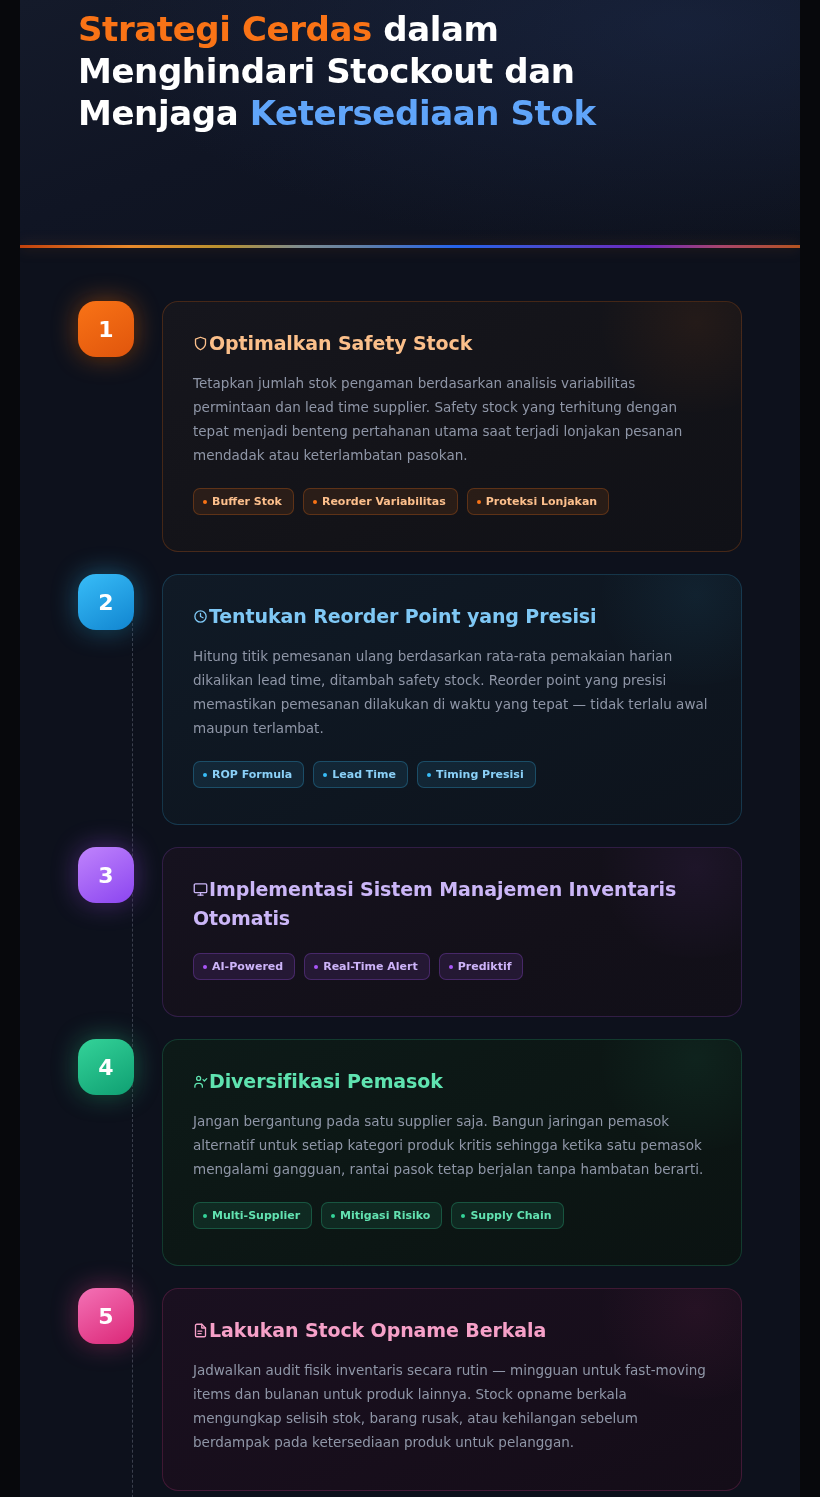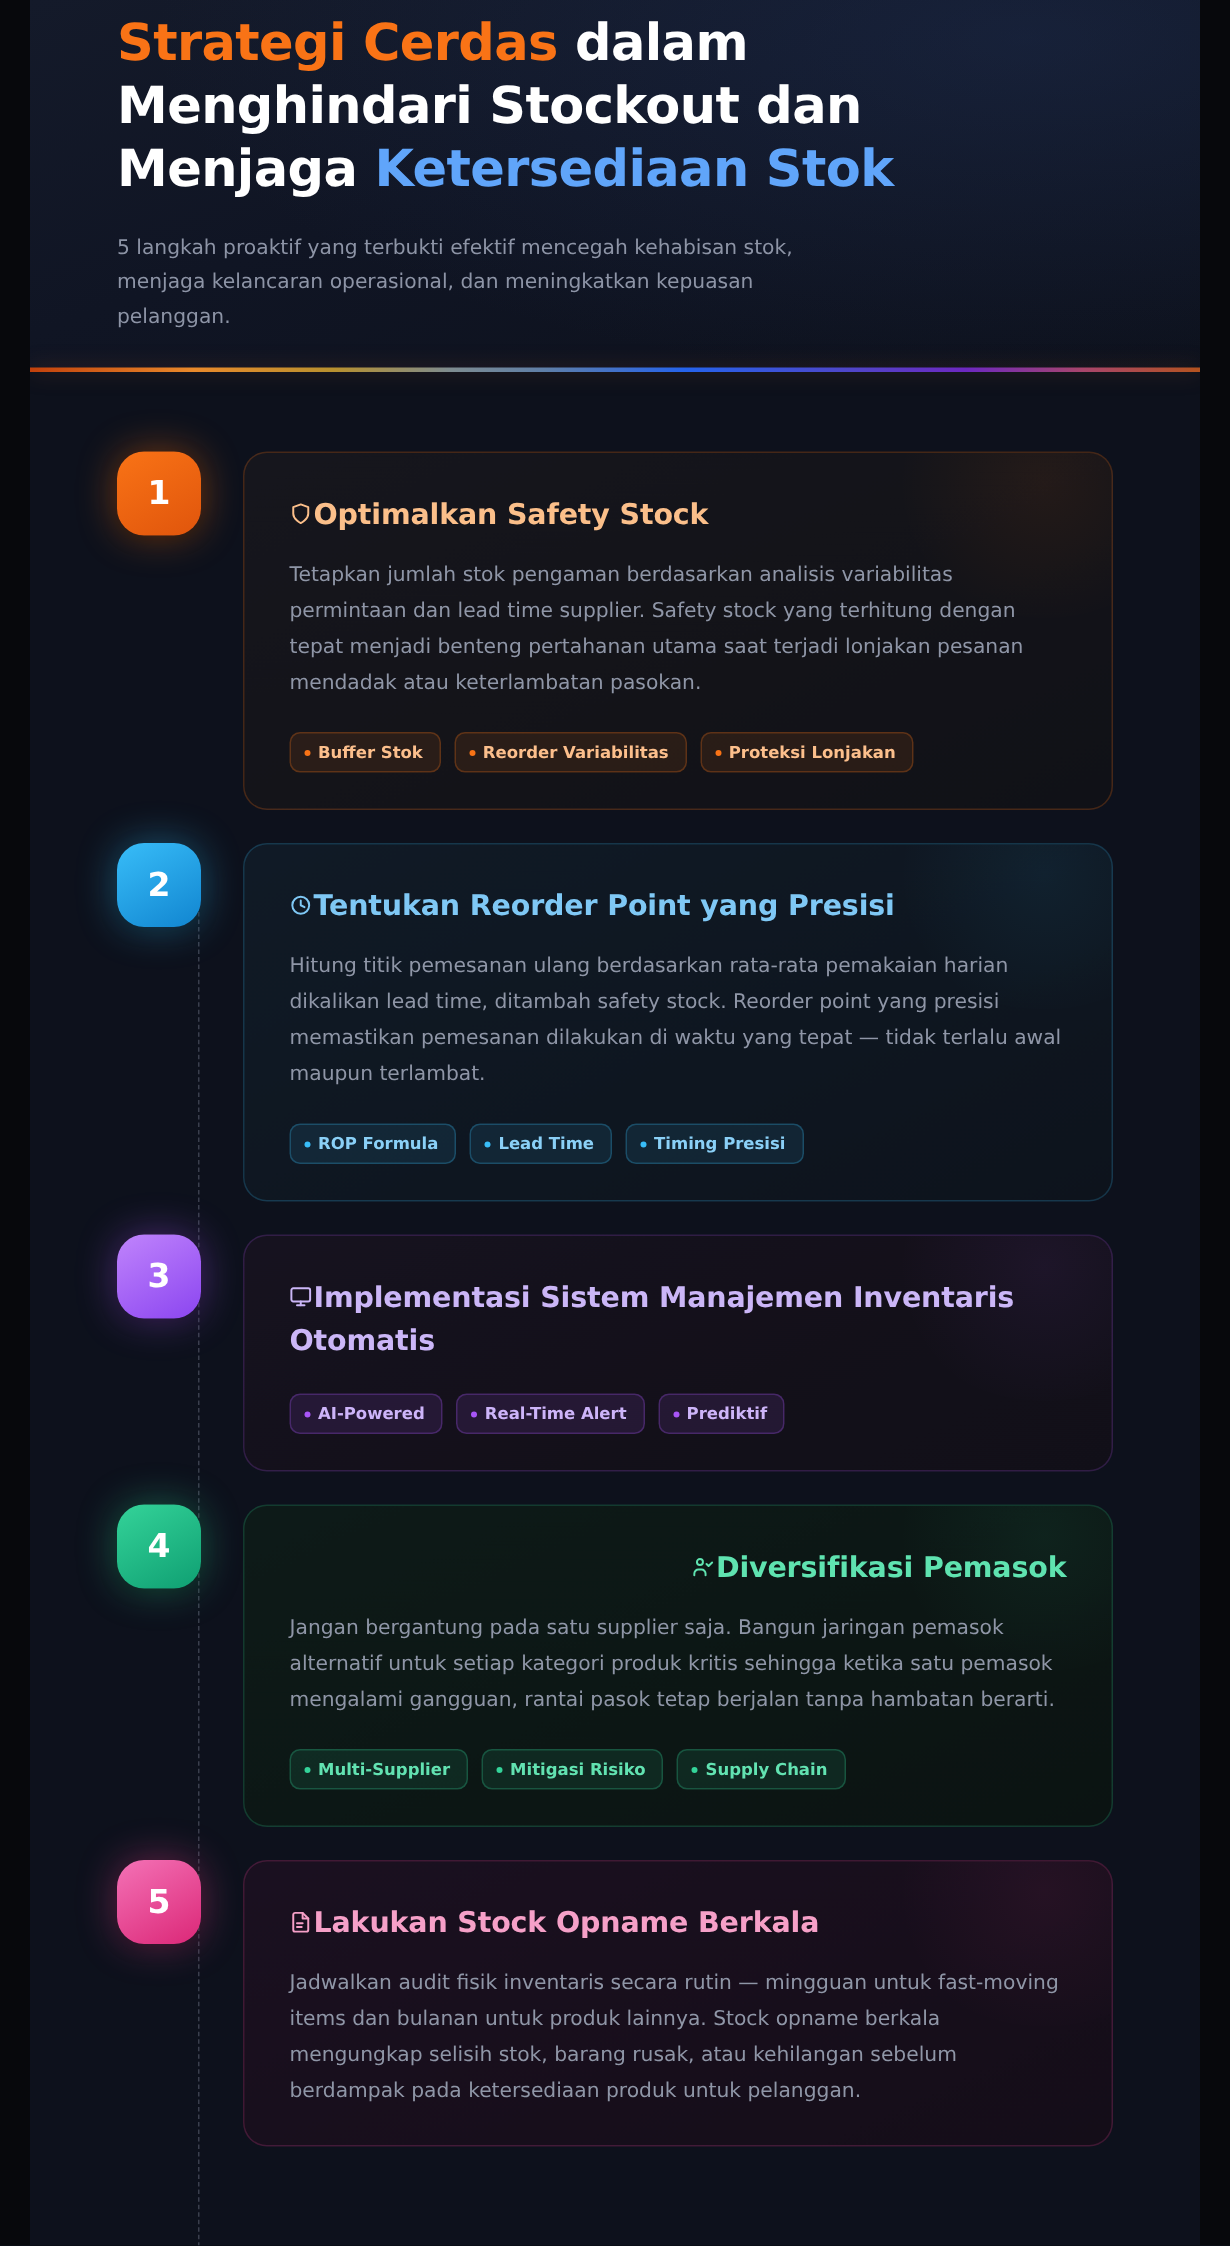--- a/index.html
+++ b/index.html
@@ -127,21 +127,21 @@
     justify-content: center;
     font-size: 22px;
     font-weight: 700;
     color: #ffffff;
     font-family: "DejaVu Sans", "Liberation Sans", sans-serif;
   }
 
   .card {
     flex: 1 1 auto;
     border-radius: 16px;
-    padding: 28px 30px 24px 30px;
+    padding: 28px 30px 36px 30px;
     position: relative;
     overflow: hidden;
     min-width: 0;
   }
   .card::after {
     content: "";
     position: absolute;
     top: -70px; right: -60px;
     width: 210px; height: 180px;
     border-radius: 50%;
@@ -225,42 +225,41 @@
   .s3 .card-title { color: #cbb6f7; }
   .s3 .tag { background: rgba(168,85,247,0.12); border: 1px solid rgba(168,85,247,0.27); color: #cdb4f9; }
   .s3 .tag .dot { background: #a855f7; }
 
   
   .s4 .badge { background: linear-gradient(150deg,#34d399 0%,#0f9f72 100%);
                box-shadow: 0 0 26px rgba(52,211,153,0.40), 0 2px 10px rgba(0,0,0,0.5); }
   .s4 .card  { background: linear-gradient(155deg,#0d1a18 0%,#0c1614 60%,#0b1312 100%);
                border: 1px solid rgba(52,211,153,0.20); }
   .s4 .card::after { background: radial-gradient(circle, rgba(52,211,153,0.12) 0%, rgba(52,211,153,0) 70%); }
-  .s4 .card-title { color: #5fe3b0; text-align: right; }
+  .s4 .card-title { color: #5fe3b0; }
   .s4 .tag { background: rgba(52,211,153,0.10); border: 1px solid rgba(52,211,153,0.26); color: #62e2b1; }
   .s4 .tag .dot { background: #34d399; }
 
   
   .s5 .badge { background: linear-gradient(150deg,#f472b6 0%,#db2777 100%);
                box-shadow: 0 0 26px rgba(236,72,153,0.42), 0 2px 10px rgba(0,0,0,0.5); }
   .s5 .card  { background: linear-gradient(155deg,#1a1020 0%,#170e1b 60%,#140d18 100%);
                border: 1px solid rgba(236,72,153,0.20); }
   .s5 .card::after { background: radial-gradient(circle, rgba(236,72,153,0.12) 0%, rgba(236,72,153,0) 70%); }
   .s5 .card-title { color: #f6a0c8; }
 </style>
 </head>
 <body>
 
 <div class="page">
   <div class="container">
 
     <header class="hero">
       <div class="hero-inner">
         <h1 class="hero-title"><span class="accent-orange">Strategi Cerdas</span><span> dalam Menghindari Stockout dan Menjaga </span><span class="accent-blue">Ketersediaan Stok</span></h1>
-        <p class="hero-sub">5 langkah proaktif yang terbukti efektif mencegah kehabisan stok, menjaga kelancaran operasional, dan meningkatkan kepuasan pelanggan.</p>
       </div>
       <div class="hero-rule"></div>
     </header>
 
     <section class="timeline">
       <div class="timeline-line"></div>
 
       <div class="step s1">
         <div class="badge-wrap">
           <div class="badge">1</div>

